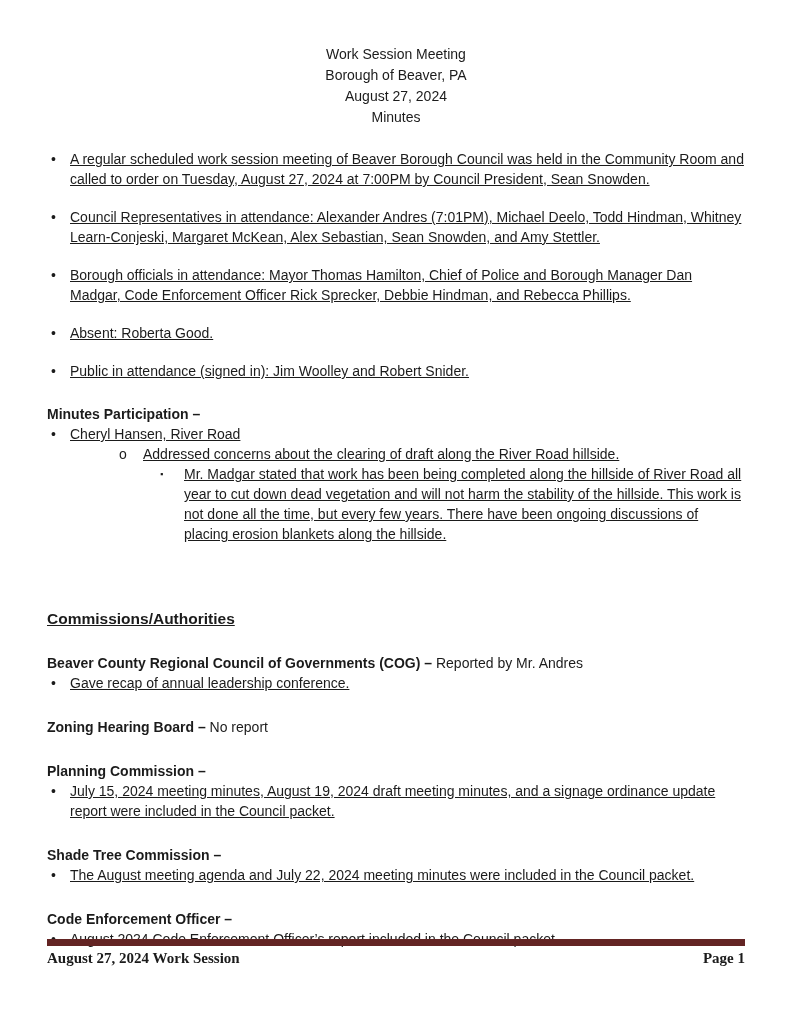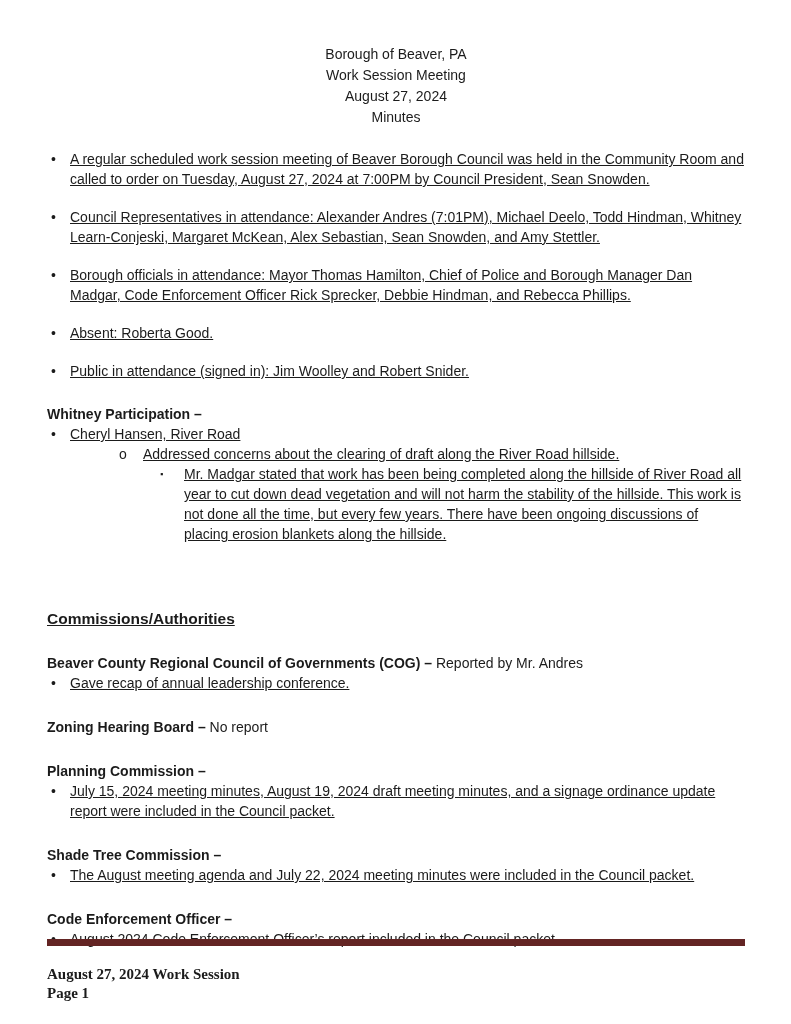--- a/index.html
+++ b/index.html
@@ -43,36 +43,35 @@
   .sec { margin-top: 24px; }
   .footer {
     position: absolute;
     left: 47px; right: 46px;
     top: 939px;
   }
   .footer-rule { height: 7px; background: #632423; }
   .footer-row {
     display: flex;
     justify-content: space-between;
-    padding-top: 19px;
+    padding-top: 3px;
     font-family: "Liberation Serif", "DejaVu Serif", serif;
     font-weight: bold;
     font-size: 15px;
     line-height: 19px;
-    flex-direction: column;
   }
 </style>
 </head>
 <body>
 
 <div class="page">
 
   <div class="doc-header">
+    <div>Work Session Meeting</div>
     <div>Borough of Beaver, PA</div>
-    <div>Work Session Meeting</div>
     <div>August 27, 2024</div>
     <div>Minutes</div>
   </div>
 
   <div class="para b1 gap18">
     <span class="m">•</span>
     <span class="t">A regular scheduled work session meeting of Beaver Borough Council was held in the Community Room and called to order on Tuesday, August 27, 2024 at 7:00PM by Council President, Sean Snowden.</span>
   </div>
   <div class="para b1 gap18">
     <span class="m">•</span>
@@ -85,21 +84,21 @@
   <div class="para b1 gap18">
     <span class="m">•</span>
     <span class="t">Absent: Roberta Good.</span>
   </div>
   <div class="para b1">
     <span class="m">•</span>
     <span class="t">Public in attendance (signed in): Jim Woolley and Robert Snider.</span>
   </div>
 
   <div>
-    <div class="pp-heading">Whitney Participation –</div>
+    <div class="pp-heading">Minutes Participation –</div>
     <div class="para b1">
       <span class="m">•</span>
       <span class="t">Cheryl Hansen, River Road</span>
     </div>
     <div class="para b2">
       <span class="m">o</span>
       <span class="t">Addressed concerns about the clearing of draft along the River Road hillside.</span>
     </div>
     <div class="para b3">
       <span class="m">▪</span>

